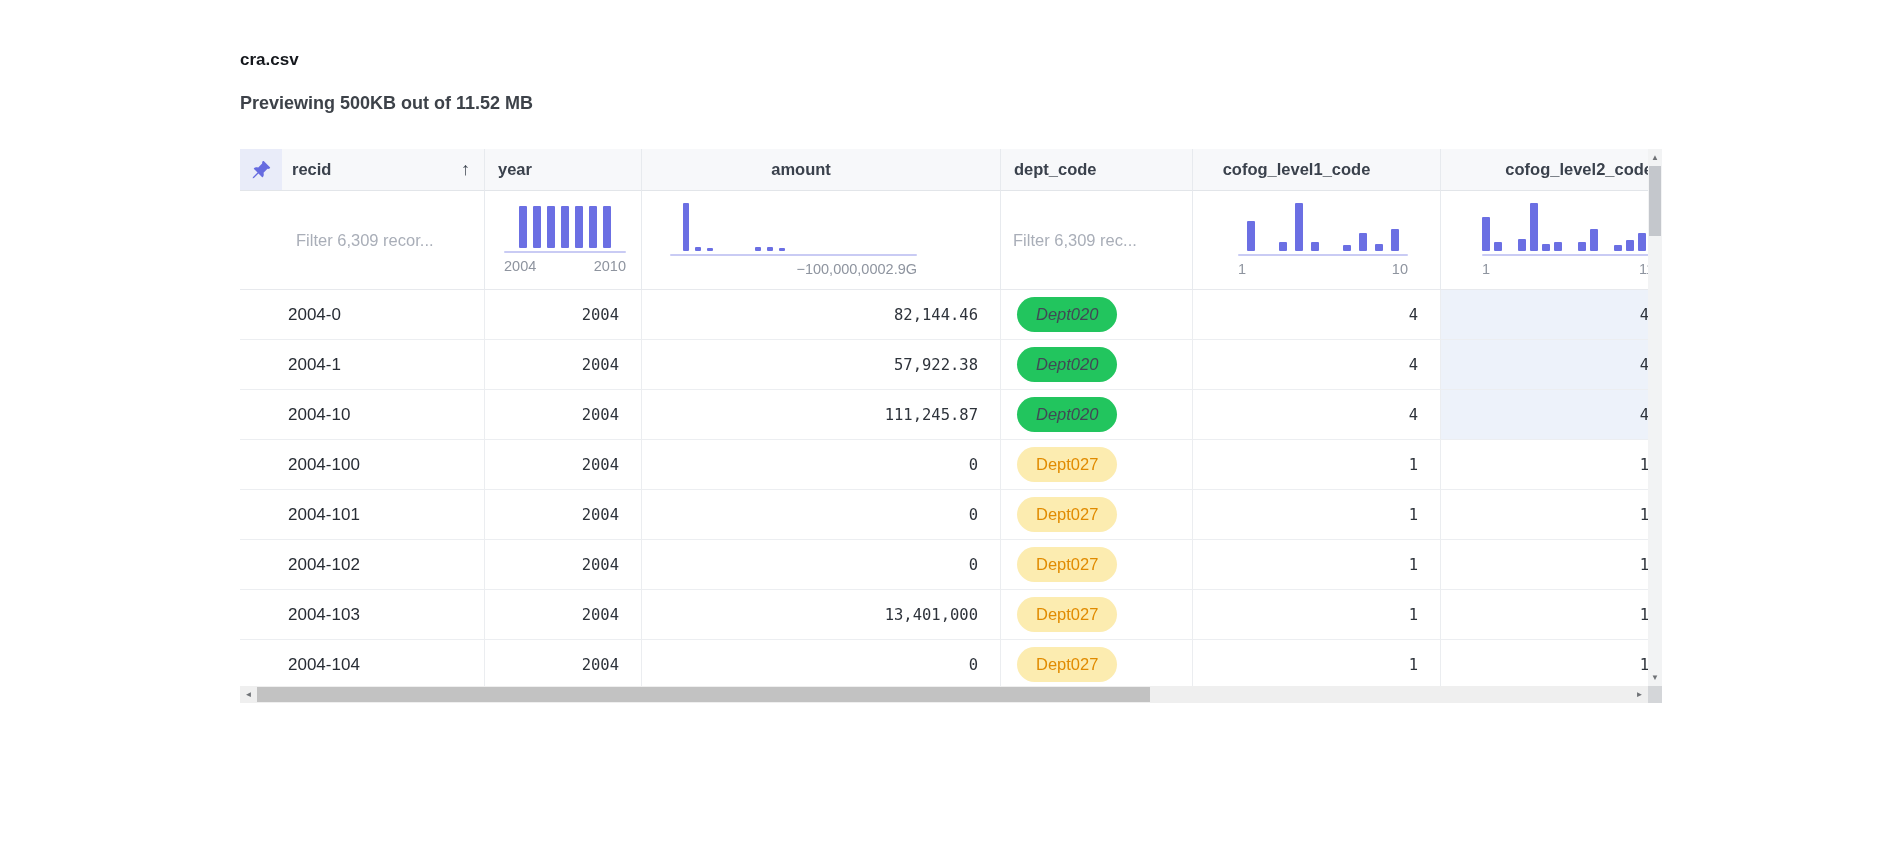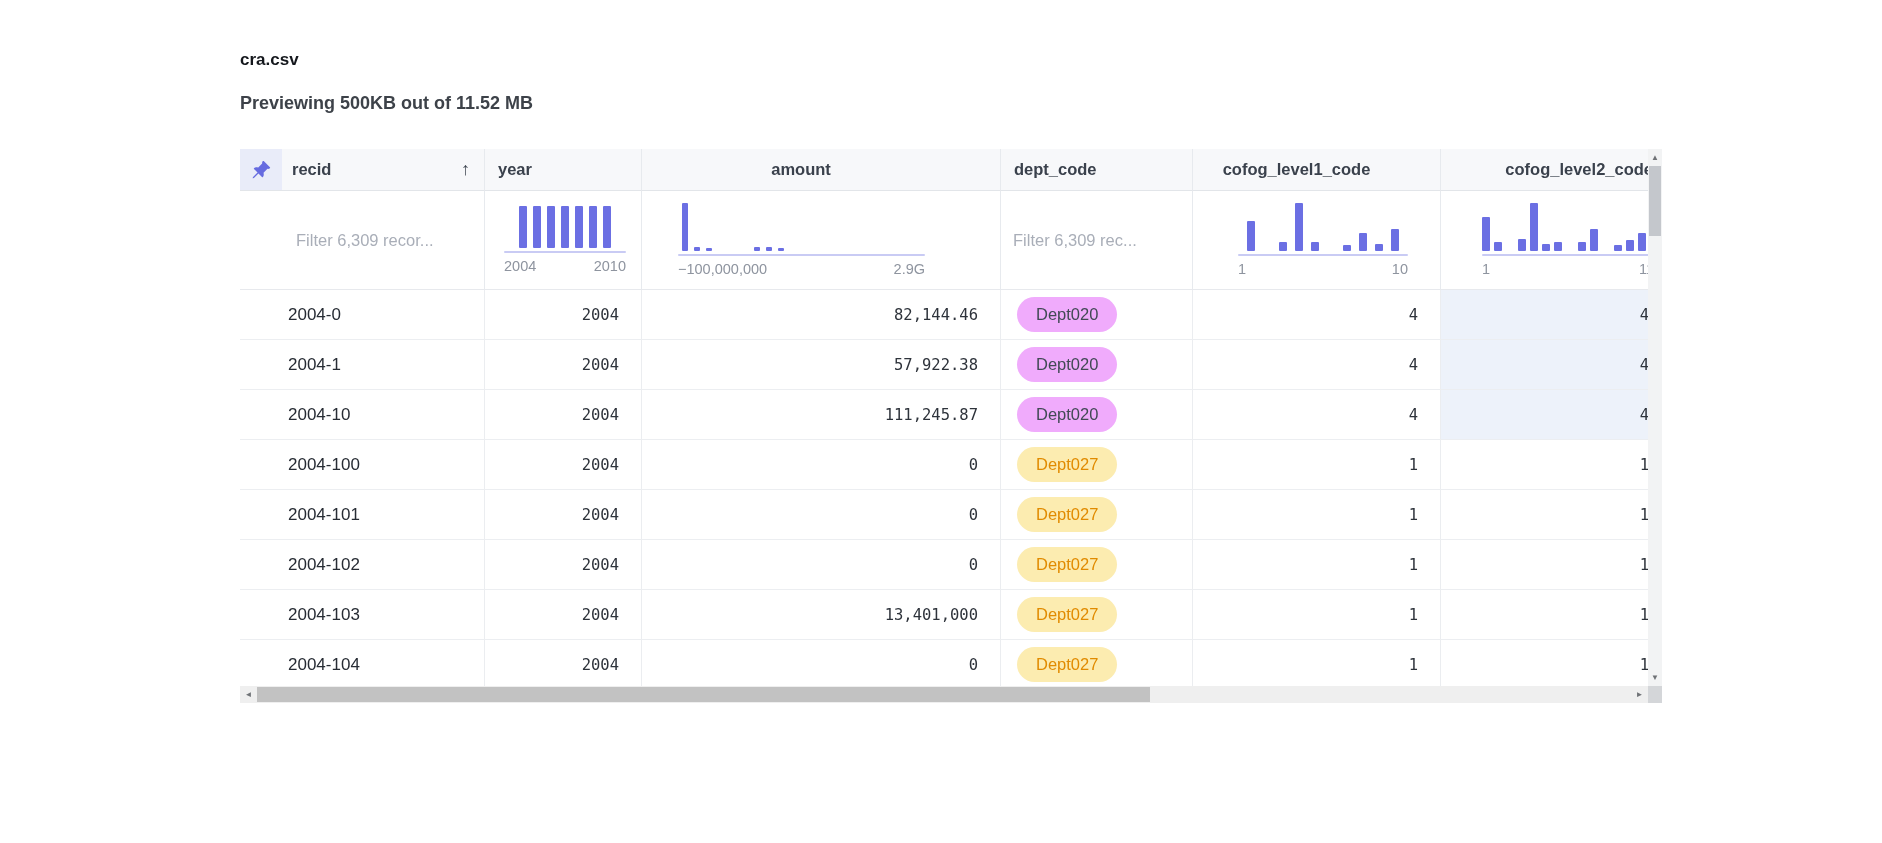--- a/index.html
+++ b/index.html
@@ -33,21 +33,21 @@
 
   .hist { display:flex; flex-direction:column; justify-content:center; height:100%; }
   .hist .bars { display:flex; align-items:flex-end; }
   .hist .axis { height:2px; background:#c9cbf4; border-radius:1px; margin-top:3px; width:100%; }
   .hist .hlabels { display:flex; justify-content:space-between; margin-top:5px; font-size:14.5px; color:#8e949f; white-space:nowrap; }
   .hbar { background:#6b6fe3; border-radius:1px; }
 
   .hist--year   { margin-left:19px; width:122px; }
   .hist--year .bars   { height:42px; gap:6px; justify-content:center; }
   .hist--year .hbar   { width:8px; }
-  .hist--amount { margin-left:36px; width:247px; }
+  .hist--amount { margin-left:28px; width:247px;align-items:flex-end; }
   .hist--amount .bars { height:48px; gap:6px; justify-content:flex-start; padding-left:4px; }
   .hist--amount .hbar { width:6px; }
   .hist--cofog1 { margin-left:45px; width:170px; }
   .hist--cofog1 .bars { height:48px; gap:8px; justify-content:center; }
   .hist--cofog1 .hbar { width:8px; }
   .hist--cofog2 { margin-left:41px; width:172px; }
   .hist--cofog2 .bars { height:48px; gap:4px; justify-content:flex-start; }
   .hist--cofog2 .hbar { width:8px; }
 
   .trow { display:contents; }
@@ -57,21 +57,21 @@
   .mono { font-family:"DejaVu Sans Mono", monospace; font-size:15.5px; color:#2e333b; }
   .cell.right { justify-content:flex-end; }
   .cell--year   { padding-right:22px; }
   .cell--amount { padding-right:22px; }
   .cell--cofog1 { padding-right:22px; }
   .cell--cofog2 { padding-right:16px; }
   .cell--cofog2.cell--highlight { background:#edf2fa; }
 
   .pill { margin-left:16px; height:35px; display:inline-flex; align-items:center; padding:0 19px;
           border-radius:18px; font-size:16.5px; white-space:nowrap; }
-  .pill--gray   { background:#f0abfc; color:#414955; }
+  .pill--gray   { background:#22c55e; color:#414955;font-style:italic; }
   .pill--yellow { background:#fcecb0; color:#e18b00; }
 
   
   .vscroll { position:absolute; left:1648px; top:149px; width:14px; height:537px; background:#f2f3f4; }
   .vscroll .arrow { position:absolute; left:0; width:14px; height:17px; display:flex; align-items:center; justify-content:center;
                     font-size:8px; color:#6f7276; }
   .vscroll .arrow.up { top:0; }
   .vscroll .arrow.down { bottom:0; }
   .vthumb { position:absolute; left:1px; top:17px; width:12px; height:70px; background:#c4c7cc; }
 

